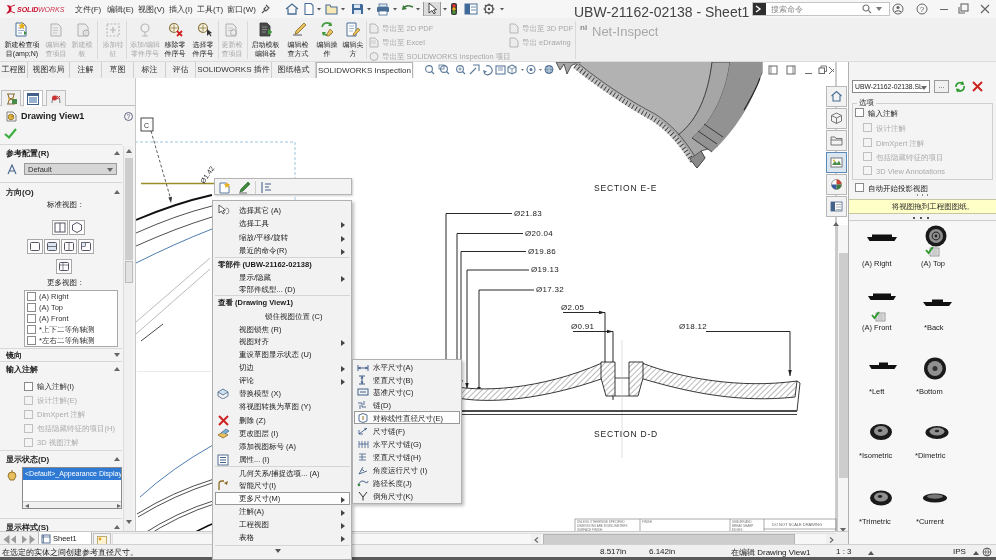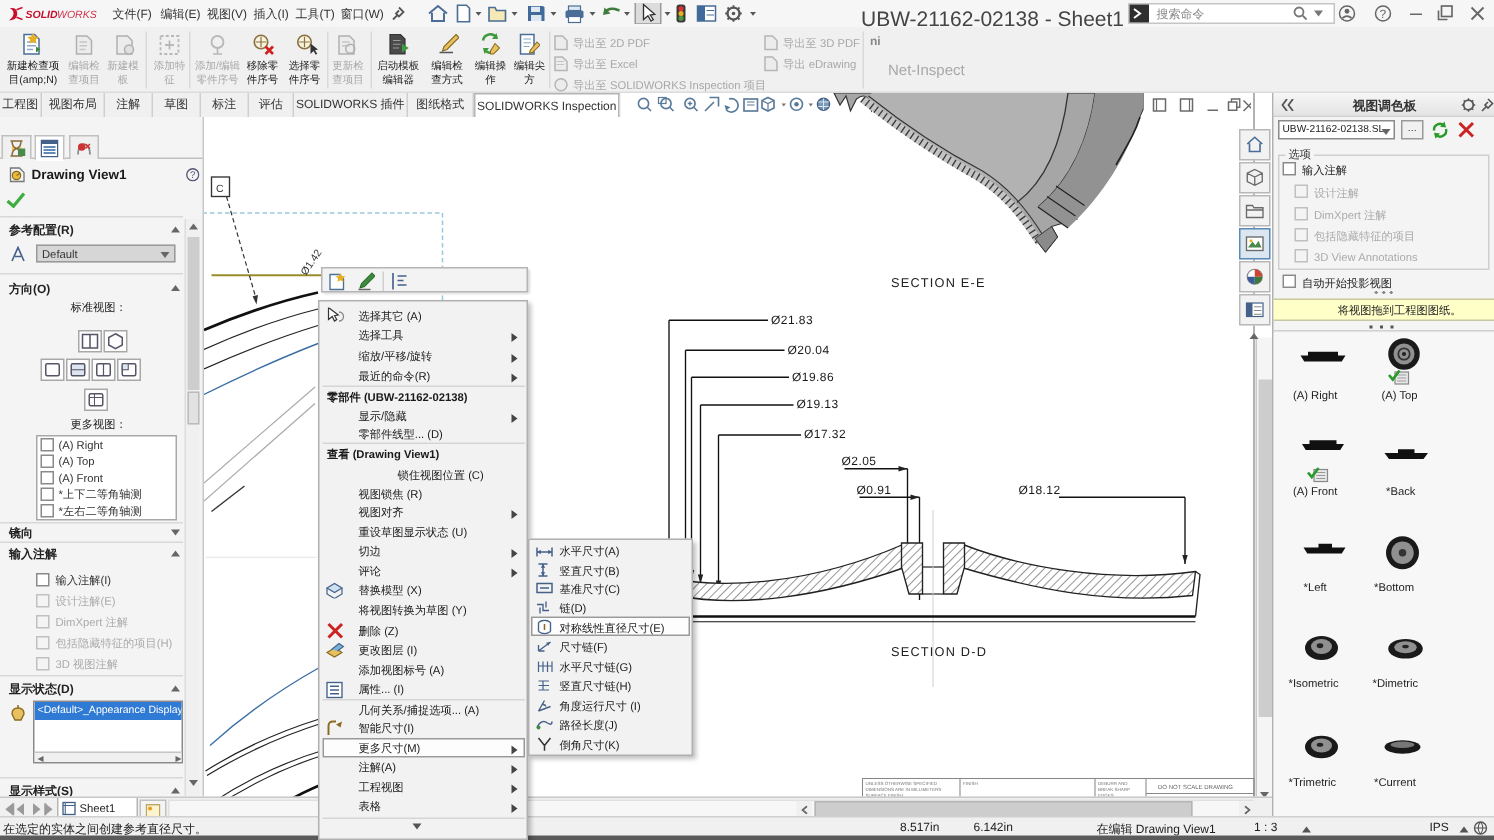--- a/index.html
+++ b/index.html
@@ -232,21 +232,21 @@
   <svg class="ab" style="left:509px;top:5px;" width="10" height="11" viewBox="0 0 10 11">
       <path d="M1,1 L6,1 L9,4 L9,10 L1,10 Z" fill="#ececec" stroke="#b5b5b5"></path>
     </svg>
   <div class="ab gray" style="left:522px;top:6px;font-size:7.5px;">导出至 3D PDF</div>
   <svg class="ab" style="left:509px;top:19px;" width="10" height="11" viewBox="0 0 10 11">
       <path d="M1,1 L6,1 L9,4 L9,10 L1,10 Z" fill="#ececec" stroke="#b5b5b5"></path>
     </svg>
   <div class="ab gray" style="left:522px;top:20px;font-size:7.5px;">导出 eDrawing</div>
   <div class="rsep" style="left:575px;"></div>
   <div class="ab" style="left:580px;top:5px;font-size:8px;font-weight:bold;color:#888;">ni</div>
-  <div class="ab gray" style="left:592px;top:24px;font-size:10px;">Net-Inspect</div>
+  <div class="ab gray" style="left:592px;top:6px;font-size:13px;">Net-Inspect</div>
 </div>
 
 <div class="ab" id="graphics" style="left:136px;top:62px;width:712px;height:483px;background:#fff;"></div>
 <svg class="ab" style="left:136px;top:62px;" width="712" height="483" viewBox="136 62 712 483">
   <defs>
     <pattern id="hatch" patternUnits="userSpaceOnUse" width="4" height="4" patternTransform="rotate(45)">
       <rect width="4" height="4" fill="#fff"></rect>
         <line x1="0" y1="0" x2="0" y2="4" stroke="#333" stroke-width="0.7"></line>
     </pattern>
     <pattern id="hatch3d" patternUnits="userSpaceOnUse" width="4" height="4" patternTransform="rotate(-40)">
@@ -749,33 +749,20 @@
     </svg>
   <div class="smi" style="top:119px;">路径长度(J)</div>
   <svg class="ab" style="left:4px;top:130.5px;" width="12" height="10" viewBox="0 0 12 10">
       <path d="M2,1 L6,6 L10,1 M6,6 V9.5" stroke="#333" stroke-width="1" fill="none"></path>
     </svg>
   <div class="smi" style="top:131.5px;">倒角尺寸(K)</div>
 </div>
 
 <div class="ab" id="rightpanel" style="left:848px;top:62px;width:148px;height:482px;background:#f4f4f4;border-left:1px solid #b0b0b0;overflow:hidden;">
 
-  <div class="ab" style="left:0;top:0;width:148px;height:16px;background:linear-gradient(#f6f6f6,#e4e4e4);border-bottom:1px solid #cfcfcf;">
-    <svg class="ab" style="left:5px;top:4px;" width="10" height="8" viewBox="0 0 10 8">
-        <path d="M4,0 L1,4 L4,8 M8,0 L5,4 L8,8" stroke="#555" stroke-width="1.2" fill="none"></path>
-      </svg>
-    <div class="ab" style="left:0;top:3px;width:148px;text-align:center;font-size:8.5px;font-weight:bold;color:#333;">视图调色板</div>
-    <svg class="ab" style="left:125px;top:3px;" width="10" height="10" viewBox="0 0 10 10">
-        <circle cx="5" cy="5" r="3.2" fill="none" stroke="#555" stroke-width="1.2"></circle>
-        <path d="M5,0.5 v1.5 M5,8 v1.5 M0.5,5 h1.5 M8,5 h1.5 M1.8,1.8 l1,1 M7.2,7.2 l1,1 M8.2,1.8 l-1,1 M2.8,7.2 l-1,1" stroke="#555" stroke-width="0.9"></path>
-      </svg>
-    <svg class="ab" style="left:138px;top:3px;" width="9" height="10" viewBox="0 0 9 10">
-        <path d="M5,1 L8,4 L5,7 L4,6 L1,9 M4,6 L3,5 L5,3" stroke="#555" stroke-width="1.1" fill="none"></path>
-      </svg>
-  </div>
 
   <div class="ab" style="left:3px;top:18px;width:78px;height:13px;background:#fff;border:1px solid #8a8a8a;font-size:6.8px;line-height:12px;padding-left:2px;color:#222;white-space:nowrap;overflow:hidden;">UBW-21162-02138.SL<div class="cardn" style="right:2px;top:5px;position:absolute;"></div></div>
   <div class="ab" style="left:85px;top:18px;width:15px;height:13px;background:#f0f0f0;border:1px solid #9a9a9a;text-align:center;font-size:7px;line-height:10px;color:#333;">...</div>
   <svg class="ab" style="left:104px;top:18px;" width="14" height="13" viewBox="0 0 14 13">
       <path d="M3,7 A4,4 0 0 1 10,4" stroke="#2a9a2a" stroke-width="1.6" fill="none"></path>
       <path d="M10,1 l1,4 -4,-0.5 z" fill="#2a9a2a"></path>
       <path d="M11,6 A4,4 0 0 1 4,9.5" stroke="#2a9a2a" stroke-width="1.6" fill="none"></path>
       <path d="M4,12.5 l-1,-4 4,0.5 z" fill="#2a9a2a"></path>
     </svg>
   <svg class="ab" style="left:122px;top:18px;" width="13" height="13" viewBox="0 0 13 13">

